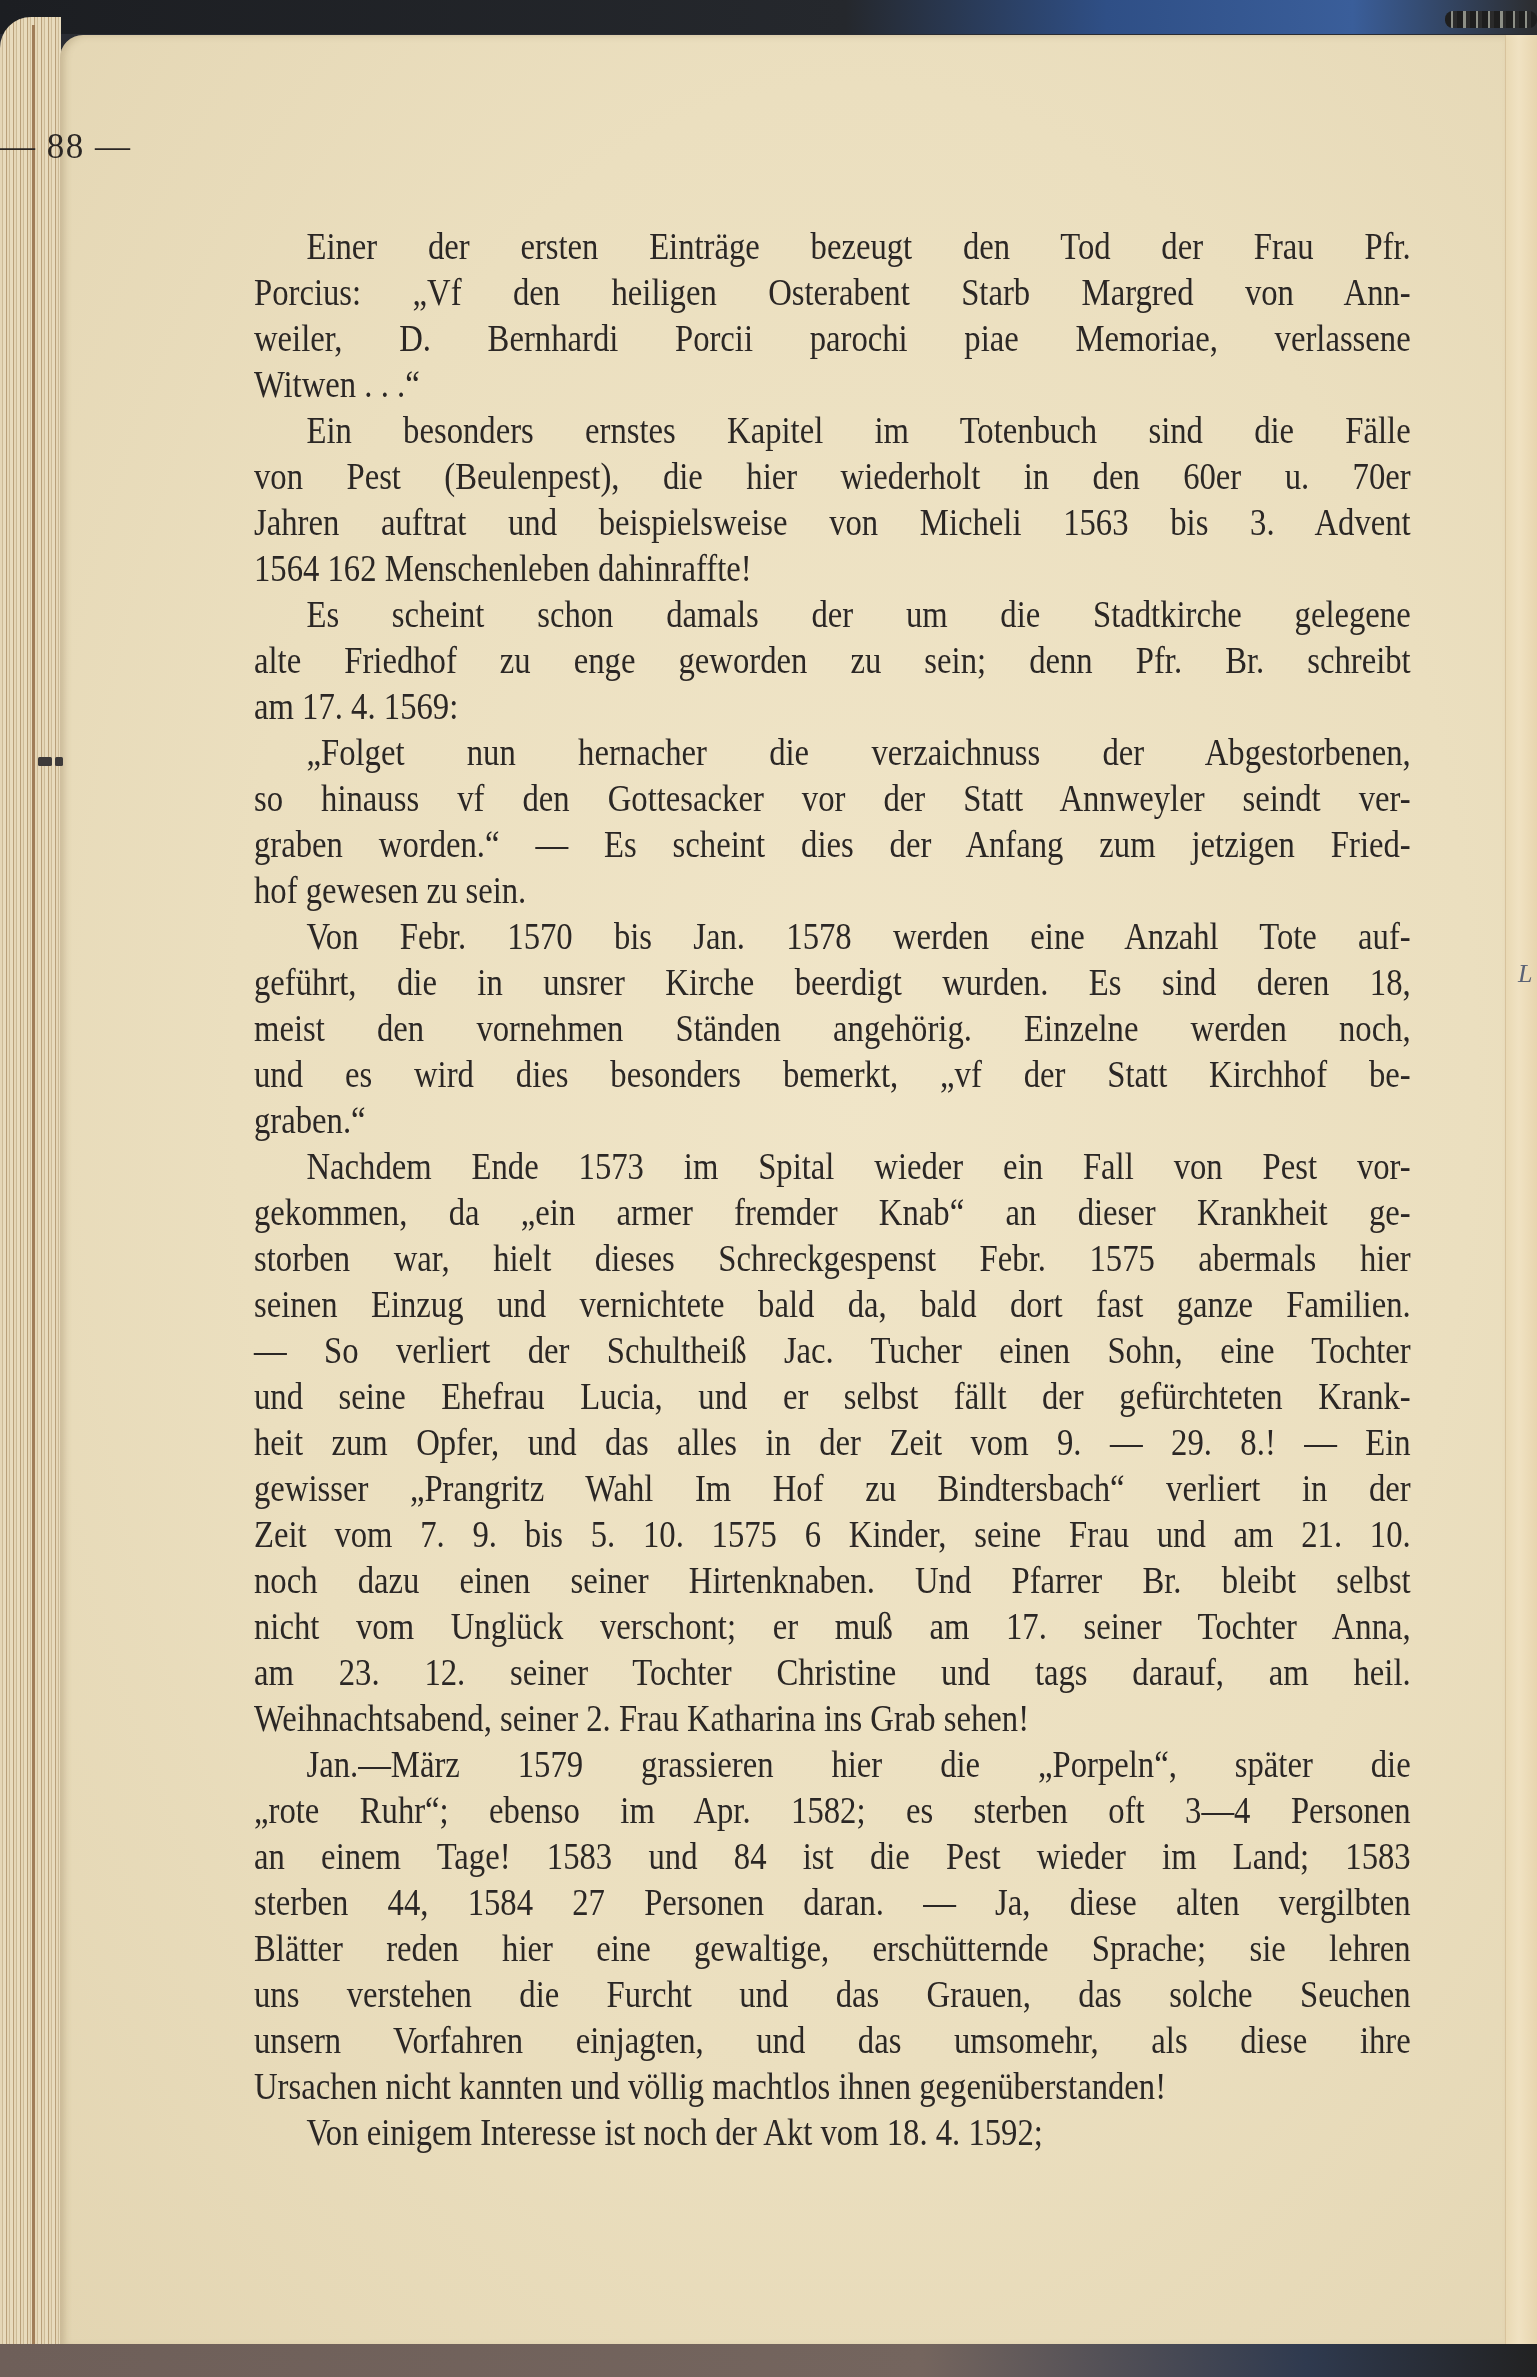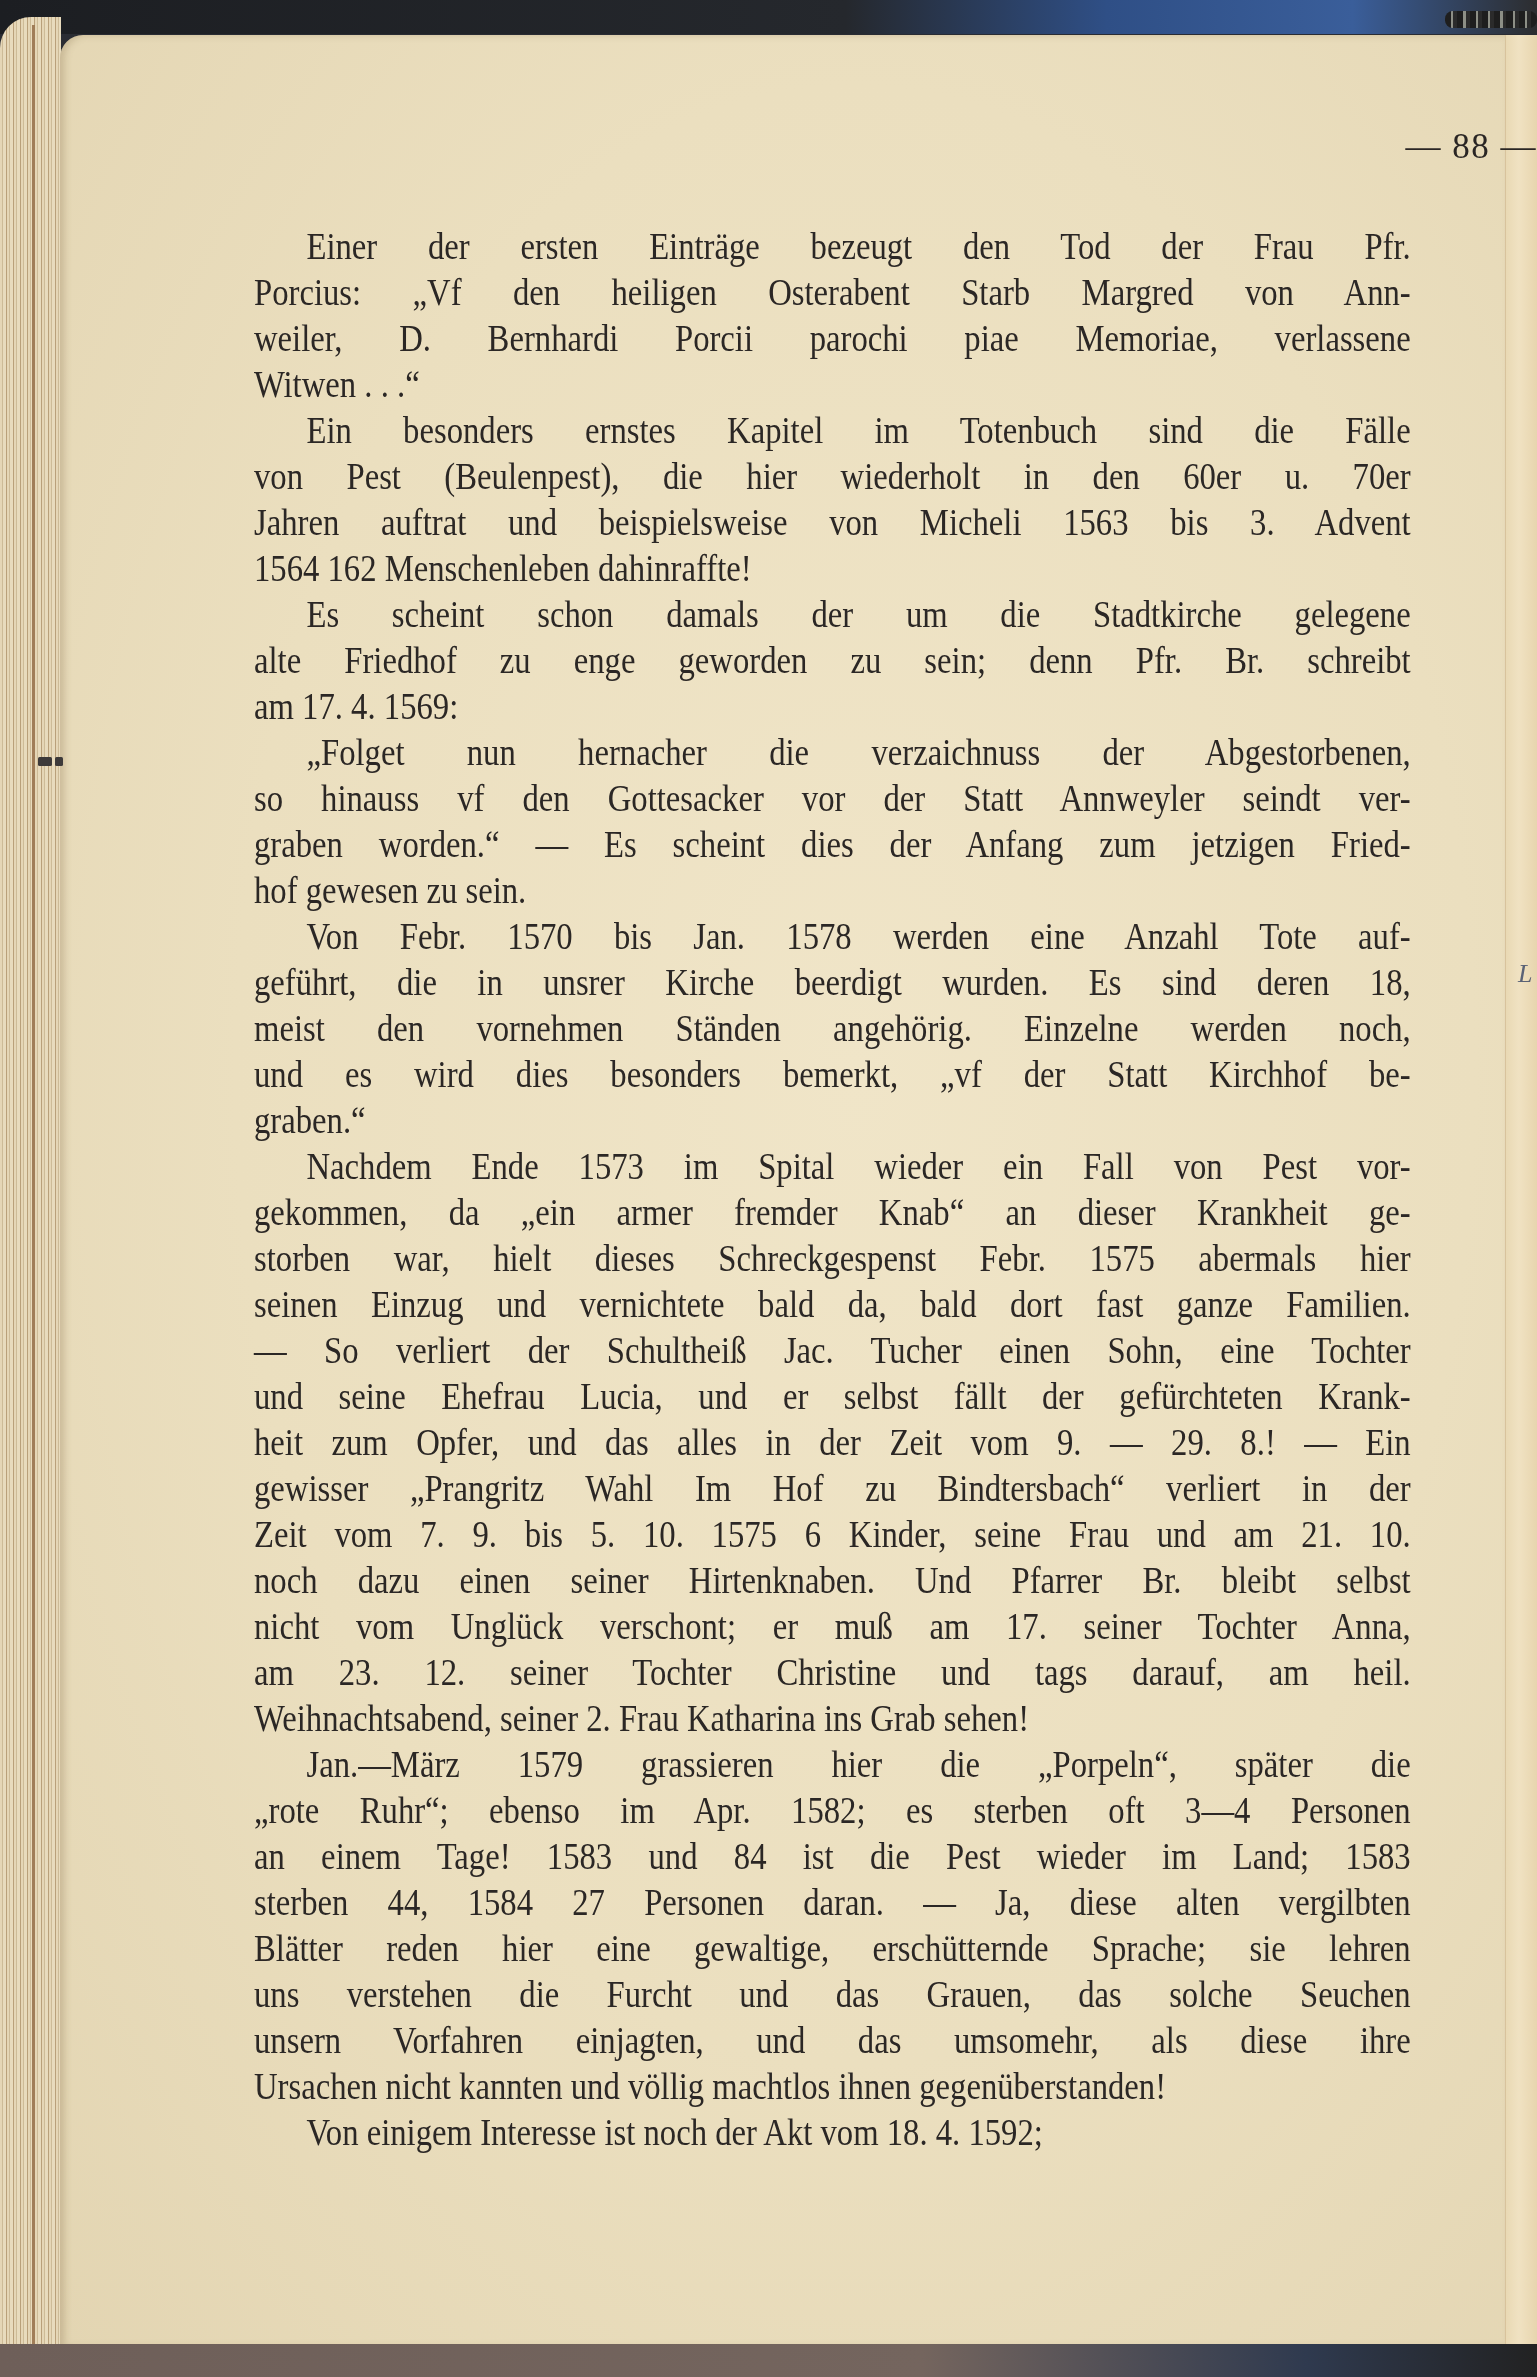--- a/index.html
+++ b/index.html
@@ -47,21 +47,21 @@
     display: flex; gap: 3.1px;
   }
   .gutter-mark span { display: block; height: 9.2px; background: #3d3a3a; border-radius: 1.5px; }
   .gutter-mark span:first-child { width: 14px; }
   .gutter-mark span:last-child { width: 7.7px; }
   .margin-pencil {
     position: absolute; left: 1518px; top: 961px; width: 18.4px; height: 31px;
     color: #5a6275; font-size: 26px; font-style: italic; line-height: 1;
   }
   .page-number {
-    position: absolute; top: 127px; left: 0; width: 1537px; text-align: right;
+    position: absolute; top: 127px; left: 0; width: 1537px; text-align: left;
     font-size: 35px; color: #2a2624; letter-spacing: 1.5px;
   }
   .text-block {
     position: absolute; left: 254px; top: 223px; width: 1157px;
     color: #2b2725; font-size: 38px; line-height: 46px;
     transform: scaleX(0.86); transform-origin: left top;
   }
   .text-block .line {
     display: block; white-space: nowrap; text-align: justify; text-align-last: justify;
     width: 1345px; height: 46px;

